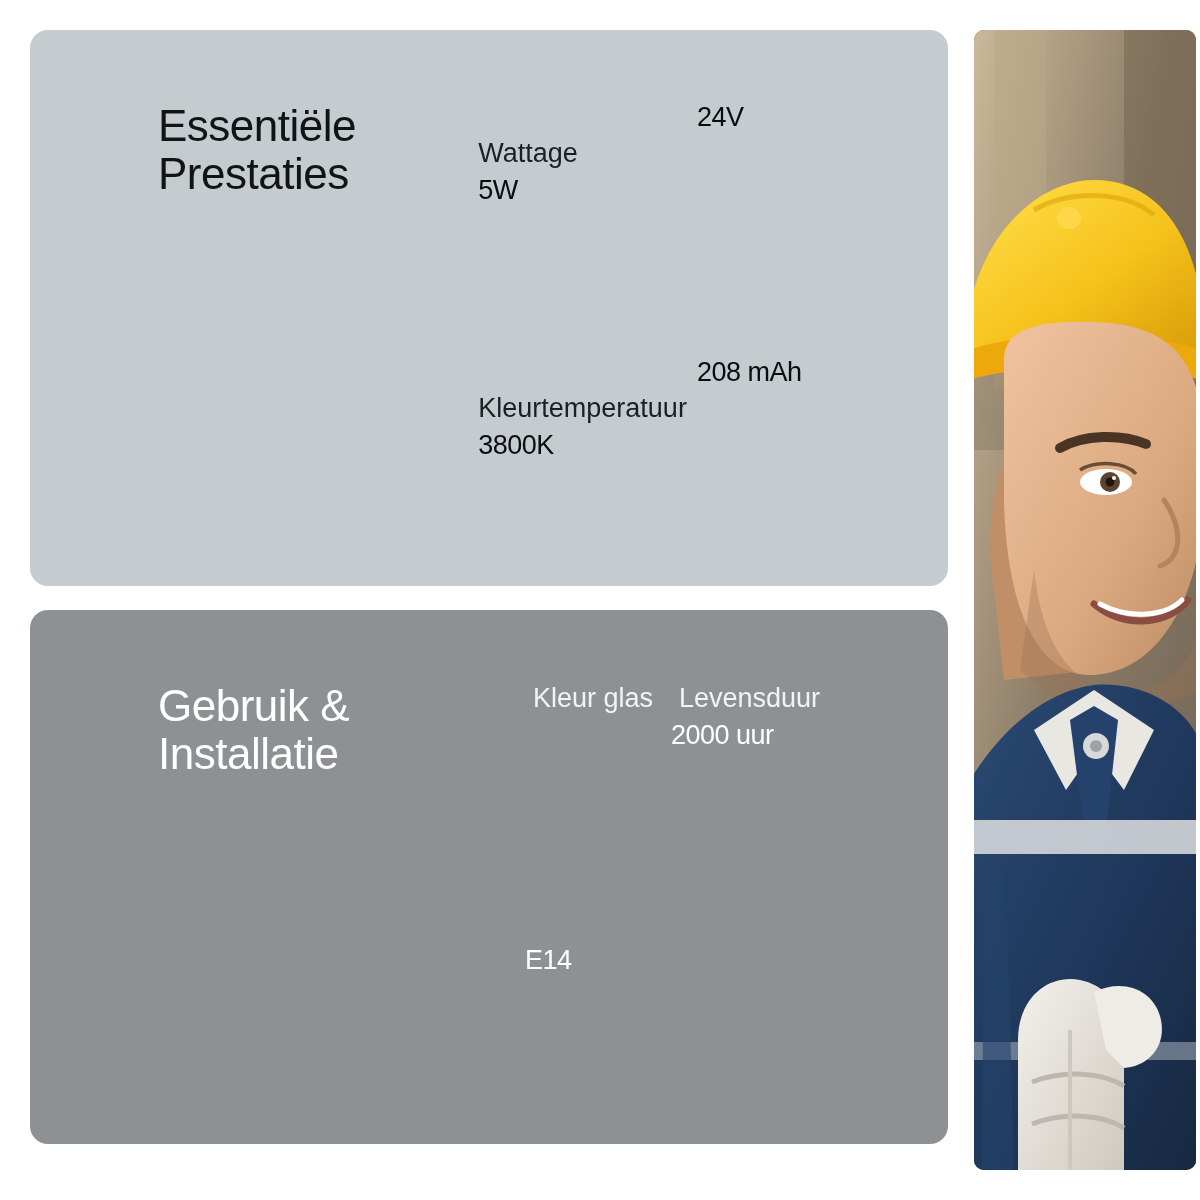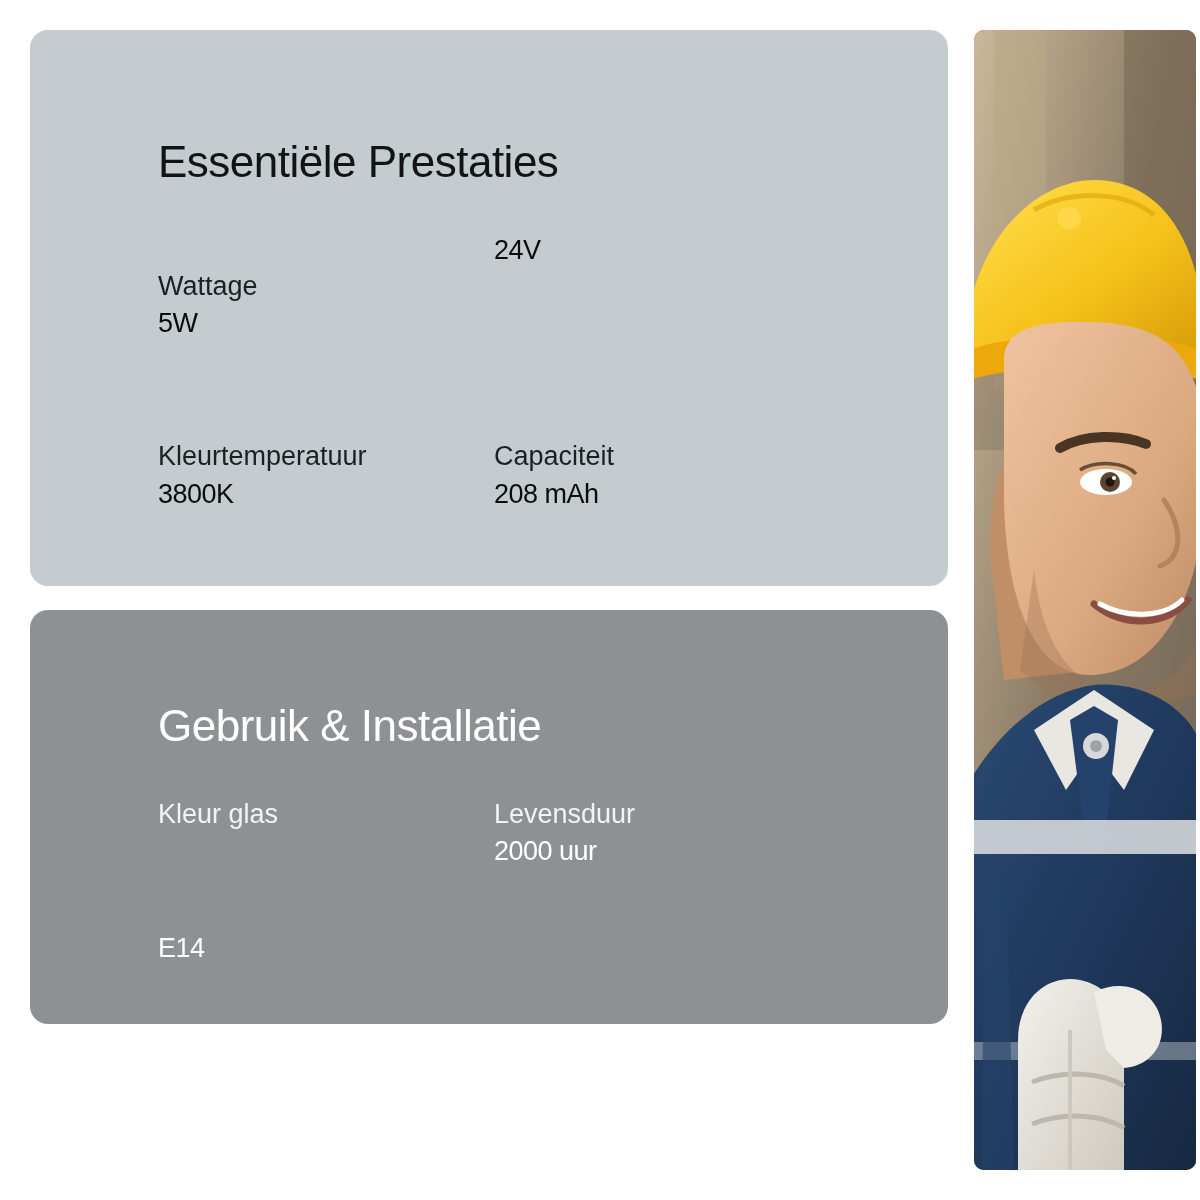--- a/index.html
+++ b/index.html
@@ -31,33 +31,33 @@
     gap: 24px;
     width: 918px;
     flex: 0 0 918px;
   }
 
   .card {
     border-radius: 18px;
     box-sizing: border-box;
     padding: 60px 128px 40px 128px;
     display: flex;
-    flex-direction: column;
+    flex-direction: row;
     justify-content: center;
   }
 
   .card-essential {
     background: #c4ccd0;
     height: 556px;
     padding-top: 72px;
   }
 
   .card-usage {
     background: #8e9194;
-    height: 414px;
+    height: 534px;
     padding-top: 72px;
   }
 
   .card-title {
     font-size: 44px;
     font-weight: 400;
     letter-spacing: -0.5px;
     margin: 0 0 48px 0;
     line-height: 1.1;
   }
@@ -81,21 +81,21 @@
 
   .spec-value {
     font-size: 27px;
     font-weight: 400;
     line-height: 1.15;
     letter-spacing: -0.5px;
   }
 
   .card-essential .spec-label { color: #1d2023; margin-top: 35px; }
   .card-essential .spec-value { color: #0a0c0e; }
-  .card-usage .spec-label { color: #f2f3f4; }
+  .card-usage .spec-label { color: #f2f3f4; margin-left: 8px; }
   .card-usage .spec-value { color: #ffffff; }
 
   .photo {
     position: relative;
     width: 222px;
     flex: 0 0 222px;
     height: 1140px;
     border-radius: 10px;
     overflow: hidden;
     background: #6d6257;
@@ -118,21 +118,20 @@
           <div class="spec-value">5W</div>
         </div>
         <div class="spec-item">
           <div class="spec-value">24V</div>
         </div>
         <div class="spec-item">
           <div class="spec-label">Kleurtemperatuur</div>
           <div class="spec-value">3800K</div>
         </div>
         <div class="spec-item">
-          <div class="spec-label">Capaciteit</div>
           <div class="spec-value">208 mAh</div>
         </div>
       </div>
     </div>
 
     <div class="card card-usage">
       <h2 class="card-title">Gebruik &amp; Installatie</h2>
       <div class="spec-grid">
         <div class="spec-item">
           <div class="spec-label">Kleur glas</div>

